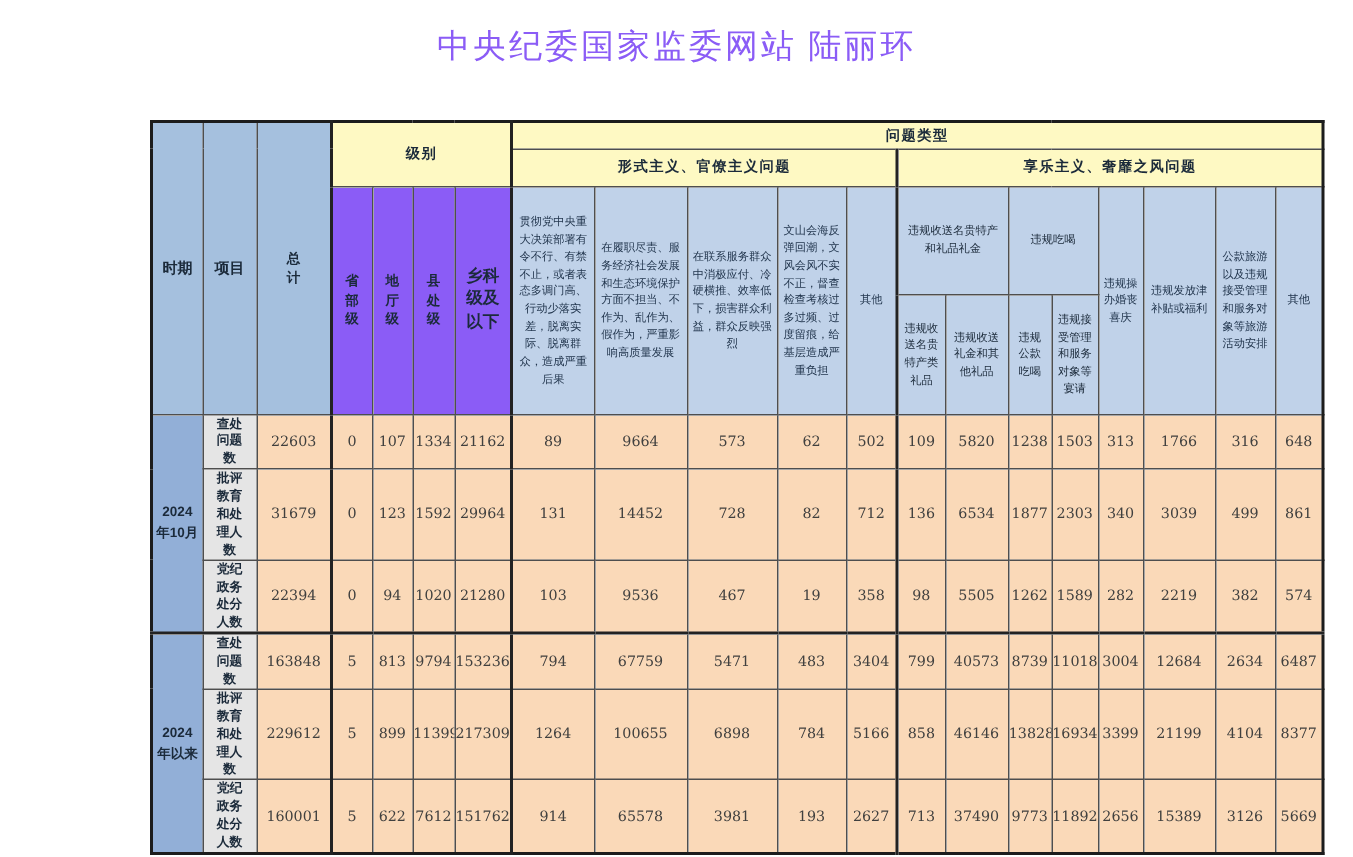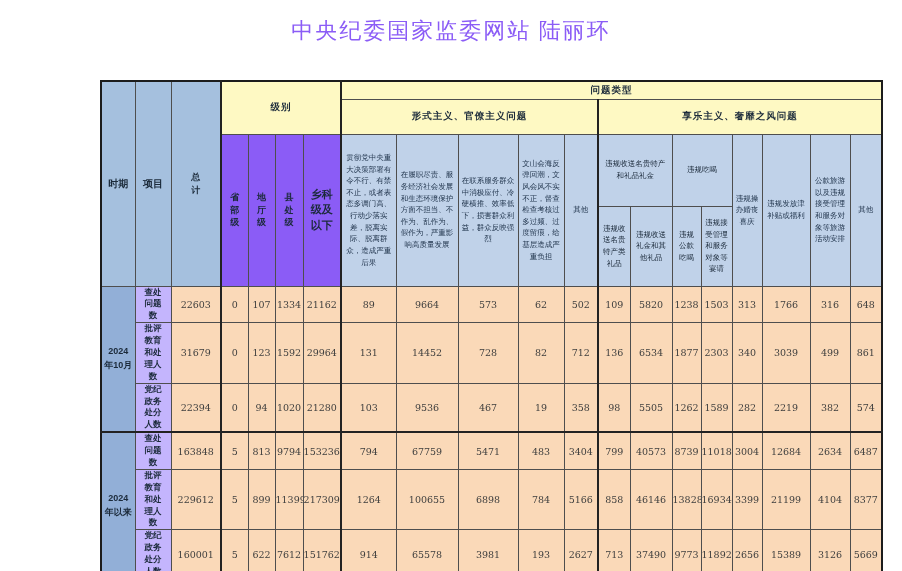--- a/index.html
+++ b/index.html
@@ -23,21 +23,21 @@
   .h-group{background:#fef9c3;font-weight:bold;font-size:9.5px;letter-spacing:1px;}
   .h-leaf{background:#c0d2e9;font-size:7.5px;line-height:1.55;font-weight:normal;
         padding:1px 3px;color:#22364e;}
   .h-sub{background:#c0d2e9;font-size:7.5px;line-height:1.55;padding:1px 3px;}
   .stack{width:1.2em;margin:15px auto;word-break:break-all;line-height:1.4;font-size:9px;font-weight:bold;}
   .stack2{width:2.2em;margin:0 auto;word-break:break-all;line-height:1.4;font-size:11px;font-weight:bold;}
   .lvl{background:#8b5cf6;}
   
   .period{background:#92afd7;font-size:9px;font-weight:bold;line-height:1.5;
         word-break:break-all;padding:17px 2px;}
-  .rowlabel{background:#c4b5fd;font-size:8.5px;font-weight:bold;line-height:1.4;
+  .rowlabel{background:#e5e5e5;font-size:8.5px;font-weight:bold;line-height:1.4;
         word-break:break-all;padding:0 5px;}
   .num{background:#fad9b8;font-size:9.5px;color:#40403f;
         font-family:"DejaVu Serif","Liberation Serif",serif;}
 </style>
 </head>
 <body>
 
 <div id="root">
   <div class="top-title">中央纪委国家监委网站 陆丽环</div>
 
@@ -71,21 +71,21 @@
           <tr style="height:18px">
         <td class="h-side" rowspan="4">时期</td>
         <td class="h-side" rowspan="4">项目</td>
         <td class="h-side" rowspan="4">
           <div class="stack">总计</div>
         </td>
         <td class="h-group bL2" colspan="4" rowspan="2">级别</td>
         <td class="h-group bL2" colspan="13">问题类型</td>
       </tr>
 
-      <tr style="height:35px">
+      <tr style="height:25px">
         <td class="h-group bL2" colspan="5">形式主义、官僚主义问题</td>
         <td class="h-group bL2" colspan="8">享乐主义、奢靡之风问题</td>
       </tr>
 
       <tr style="height:72px">
         <td class="lvl bL2" rowspan="2">
           <div class="stack">省部级</div>
             </td>
         <td class="lvl" rowspan="2">
           <div class="stack">地厅级</div>

